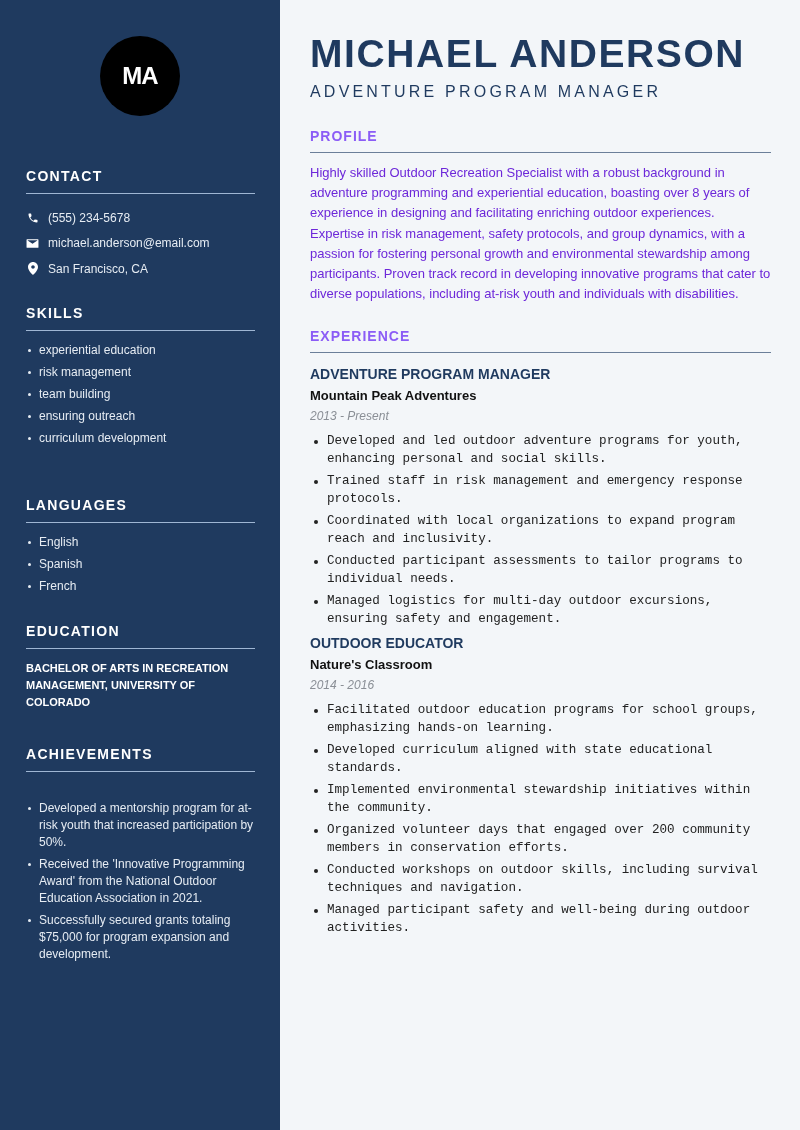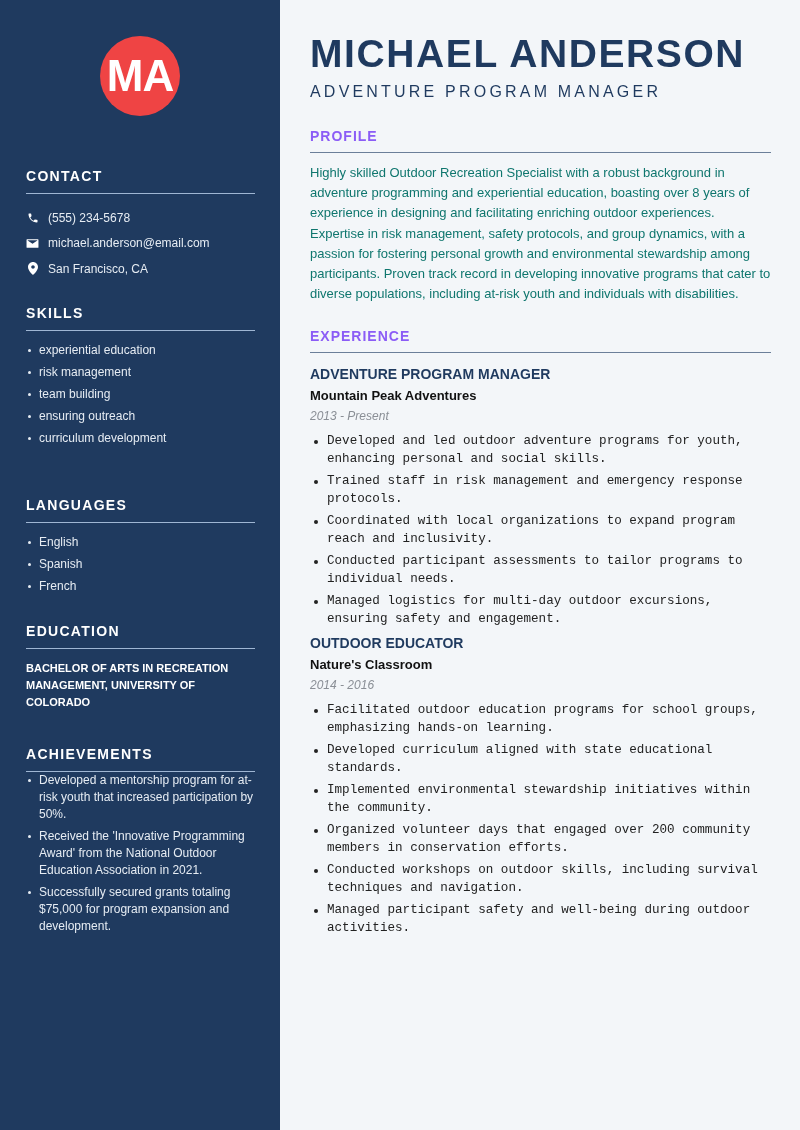--- a/index.html
+++ b/index.html
@@ -10,23 +10,23 @@
       position: relative;
       overflow: hidden;
     }
     .sidebar {
       position: absolute; left: 0; top: 0; width: 280px; height: 1130px;
       background: #1f3a5f; color: #e6ecf3;
       padding: 0 26px;
     }
     .avatar {
       position: absolute; left: 100px; top: 36px; width: 80px; height: 80px;
-      border-radius: 50%; background: #ef4444; color: #ffffff;
+      border-radius: 50%; background: #000000; color: #ffffff;
       display: flex; align-items: center; justify-content: center;
-      font-weight: bold; font-size: 44px; letter-spacing: -1px;
+      font-weight: bold; font-size: 24px; letter-spacing: -1px;
     }
     .side-section { position: absolute; left: 26px; width: 229px; }
     .side-title {
       font-weight: bold; font-size: 14px; letter-spacing: 1.3px; color: #ffffff;
       padding-bottom: 9px; border-bottom: 1.5px solid #9fb6d3;
     }
     .contact-list { list-style: none; margin-top: 11px; text-align: right; }
     .contact-list li {
       display: flex; align-items: center; font-size: 12px; height: 25.5px; color: #e6ecf3;
     }
@@ -52,21 +52,21 @@
     .role {
       position: absolute; top: 83px; left: 0; font-size: 16px; letter-spacing: 3.2px;
       color: #1f3a5f; white-space: nowrap;
     }
     .main-section { position: absolute; left: 0; width: 461px; }
     .main-title {
       font-weight: bold; font-size: 14px; letter-spacing: 1px; color: #8b5cf6;
       padding-bottom: 8px; border-bottom: 1.5px solid #6b7f99;
     }
     .profile-text {
-      margin-top: 10px; font-size: 13px; line-height: 20.2px; color: #0f766e;
+      margin-top: 10px; font-size: 13px; line-height: 20.2px; color: #6d28d9;
     }
     .job { position: absolute; left: 0; width: 461px; }
     .job-title { font-weight: bold; font-size: 14px; color: #1f3a5f; }
     .job-company { font-weight: bold; font-size: 13px; color: #111; margin-top: 6px; }
     .job-dates { font-style: italic; font-size: 12px; color: #8a8f96; margin-top: 6px; }
     .job-bullets { list-style: none; margin-top: 9px; }
     .job-bullets li {
       position: relative; padding-left: 17px; font-size: 12.6px; line-height: 18px;
       color: #222; margin-bottom: 4px; font-family: Liberation Mono, monospace;
     }
@@ -133,21 +133,21 @@
     </ul>
   </section>
 
   <section class="side-section" style="top:623px;">
     <h2 class="side-title">EDUCATION</h2>
     <p class="edu-text">BACHELOR OF ARTS IN RECREATION MANAGEMENT, UNIVERSITY OF COLORADO</p>
   </section>
 
   <section class="side-section" style="top:746px;">
     <h2 class="side-title">ACHIEVEMENTS</h2>
-    <ul class="side-list" style="margin-top:0;">
+    <ul class="side-list" style="margin-top:28px;">
       <li>Developed a mentorship program for at-risk youth that increased participation by 50%.</li>
       <li>Received the 'Innovative Programming Award' from the National Outdoor Education Association in 2021.</li>
       <li>Successfully secured grants totaling $75,000 for program expansion and development.</li>
     </ul>
   </section>
 </aside>
 
 <main class="main">
   <h1 class="name">MICHAEL ANDERSON</h1>
   <div class="role">ADVENTURE PROGRAM MANAGER</div>

